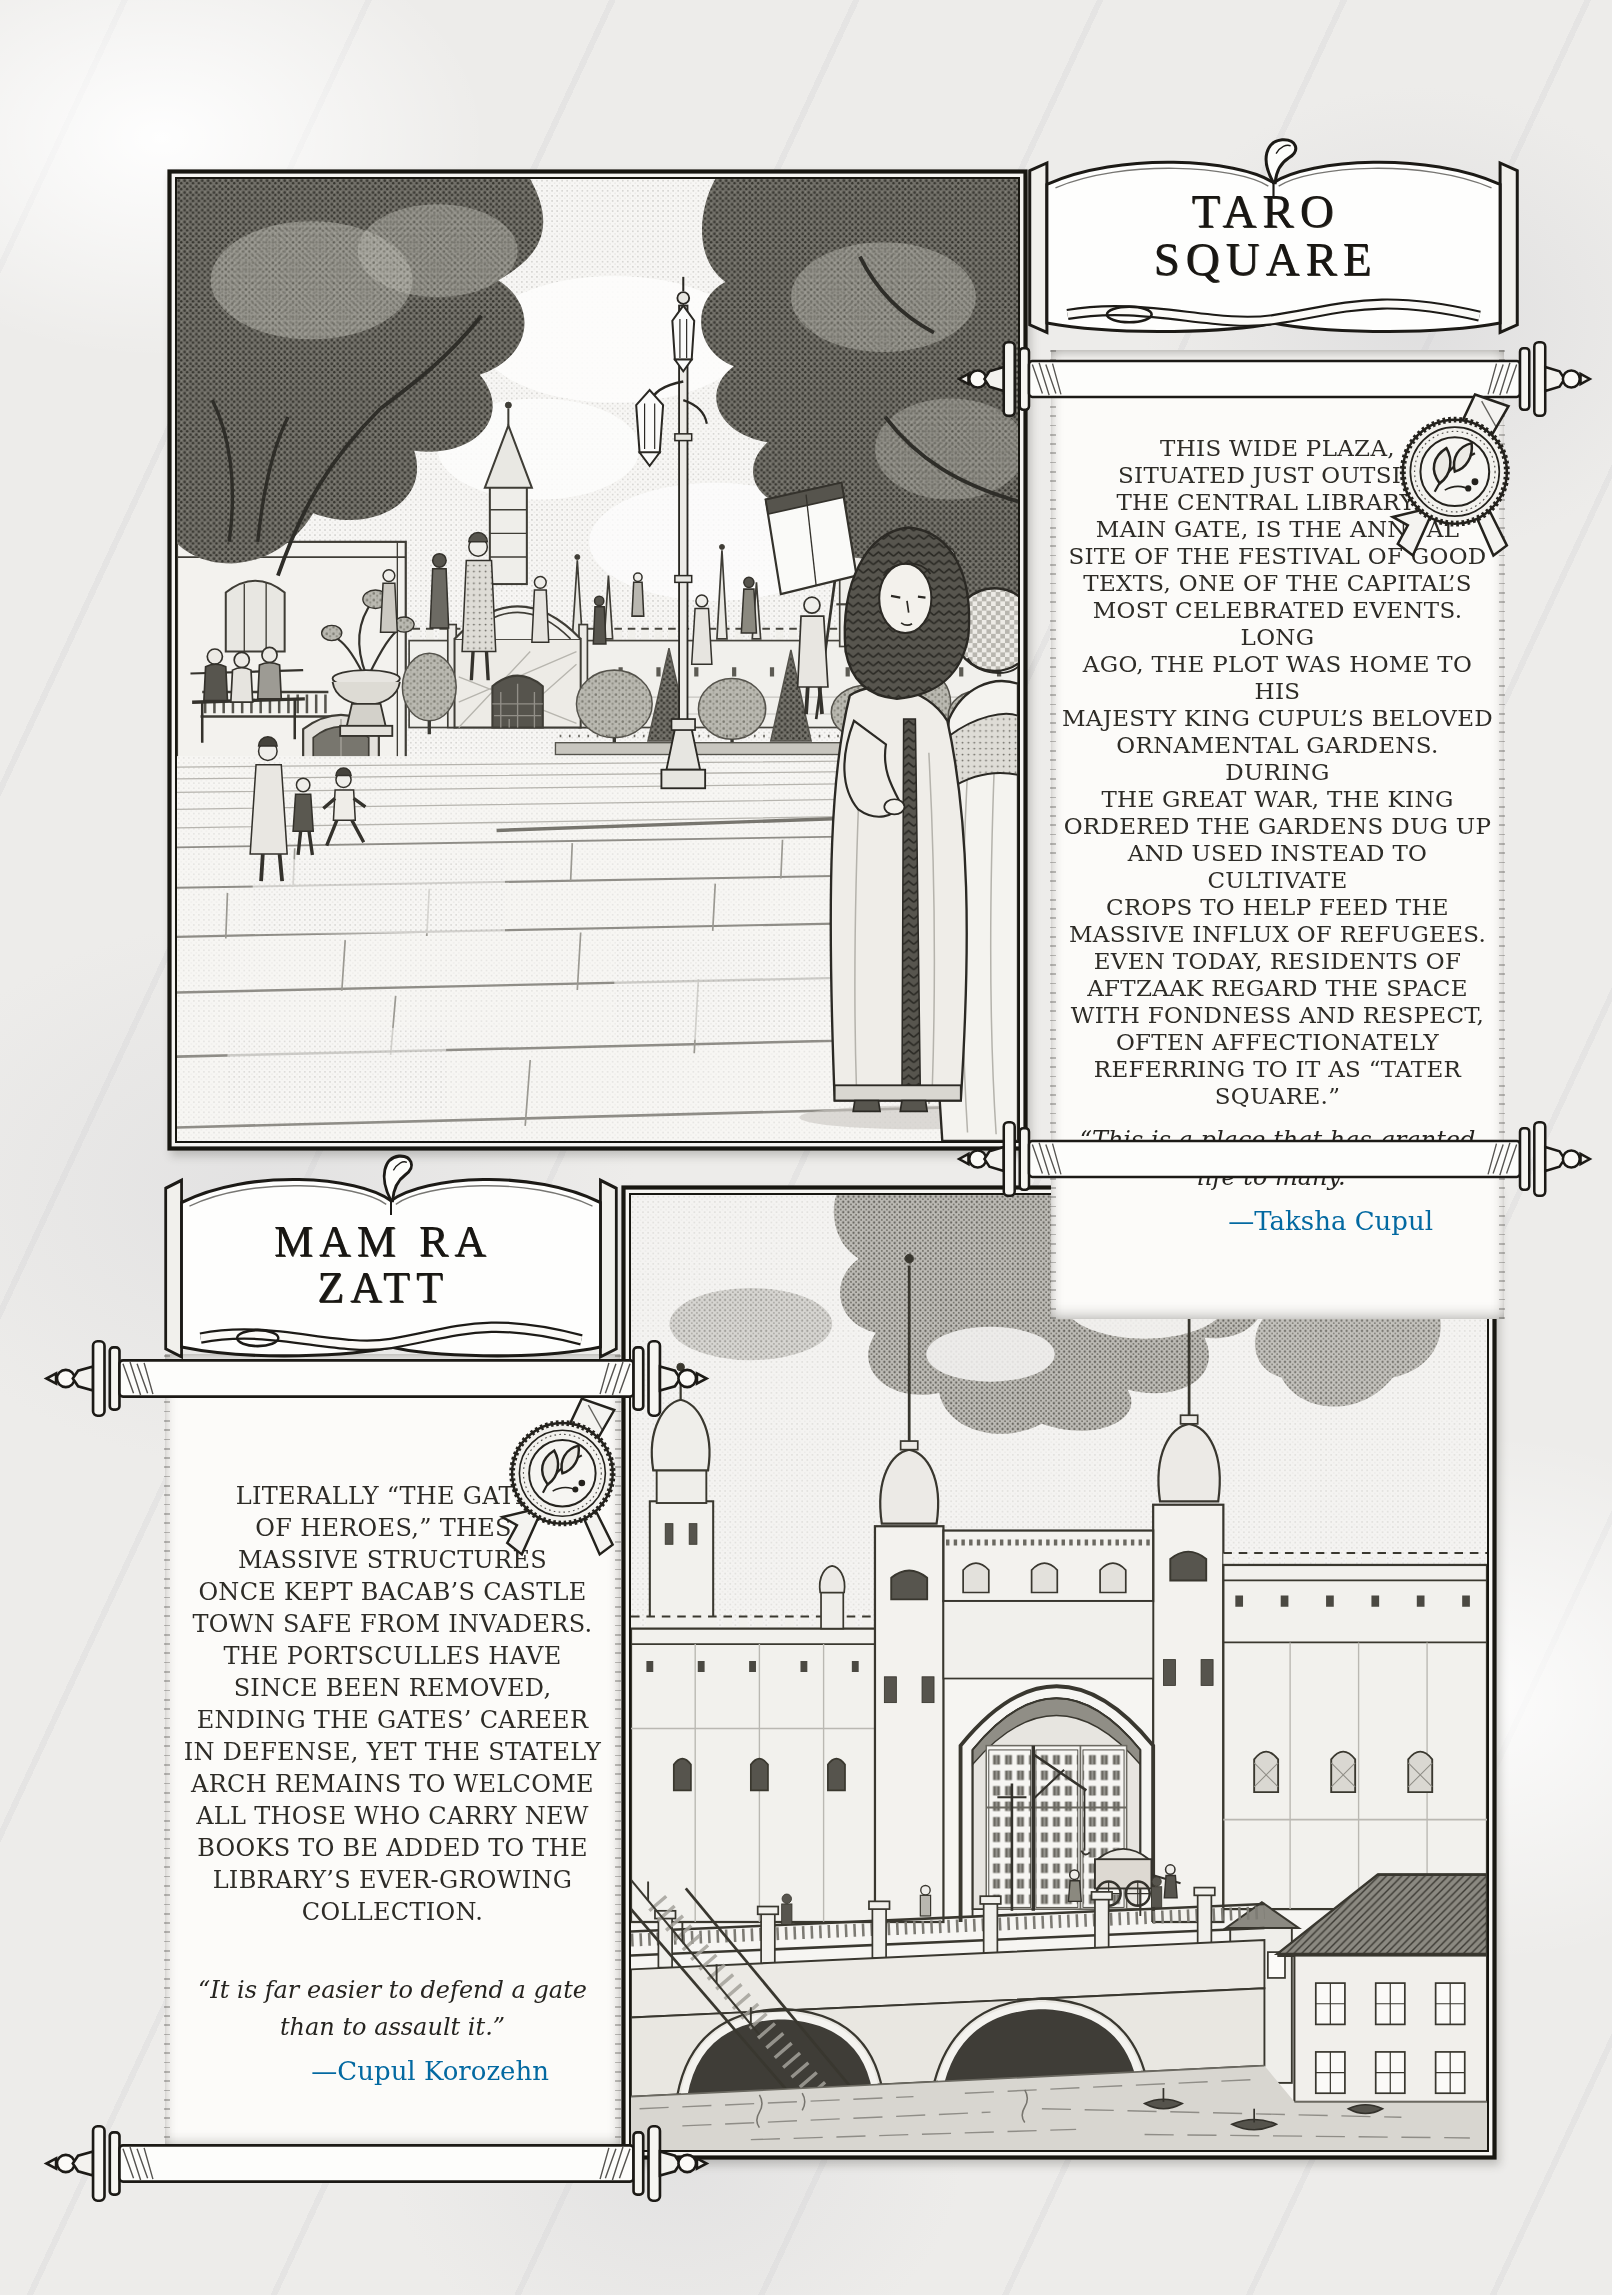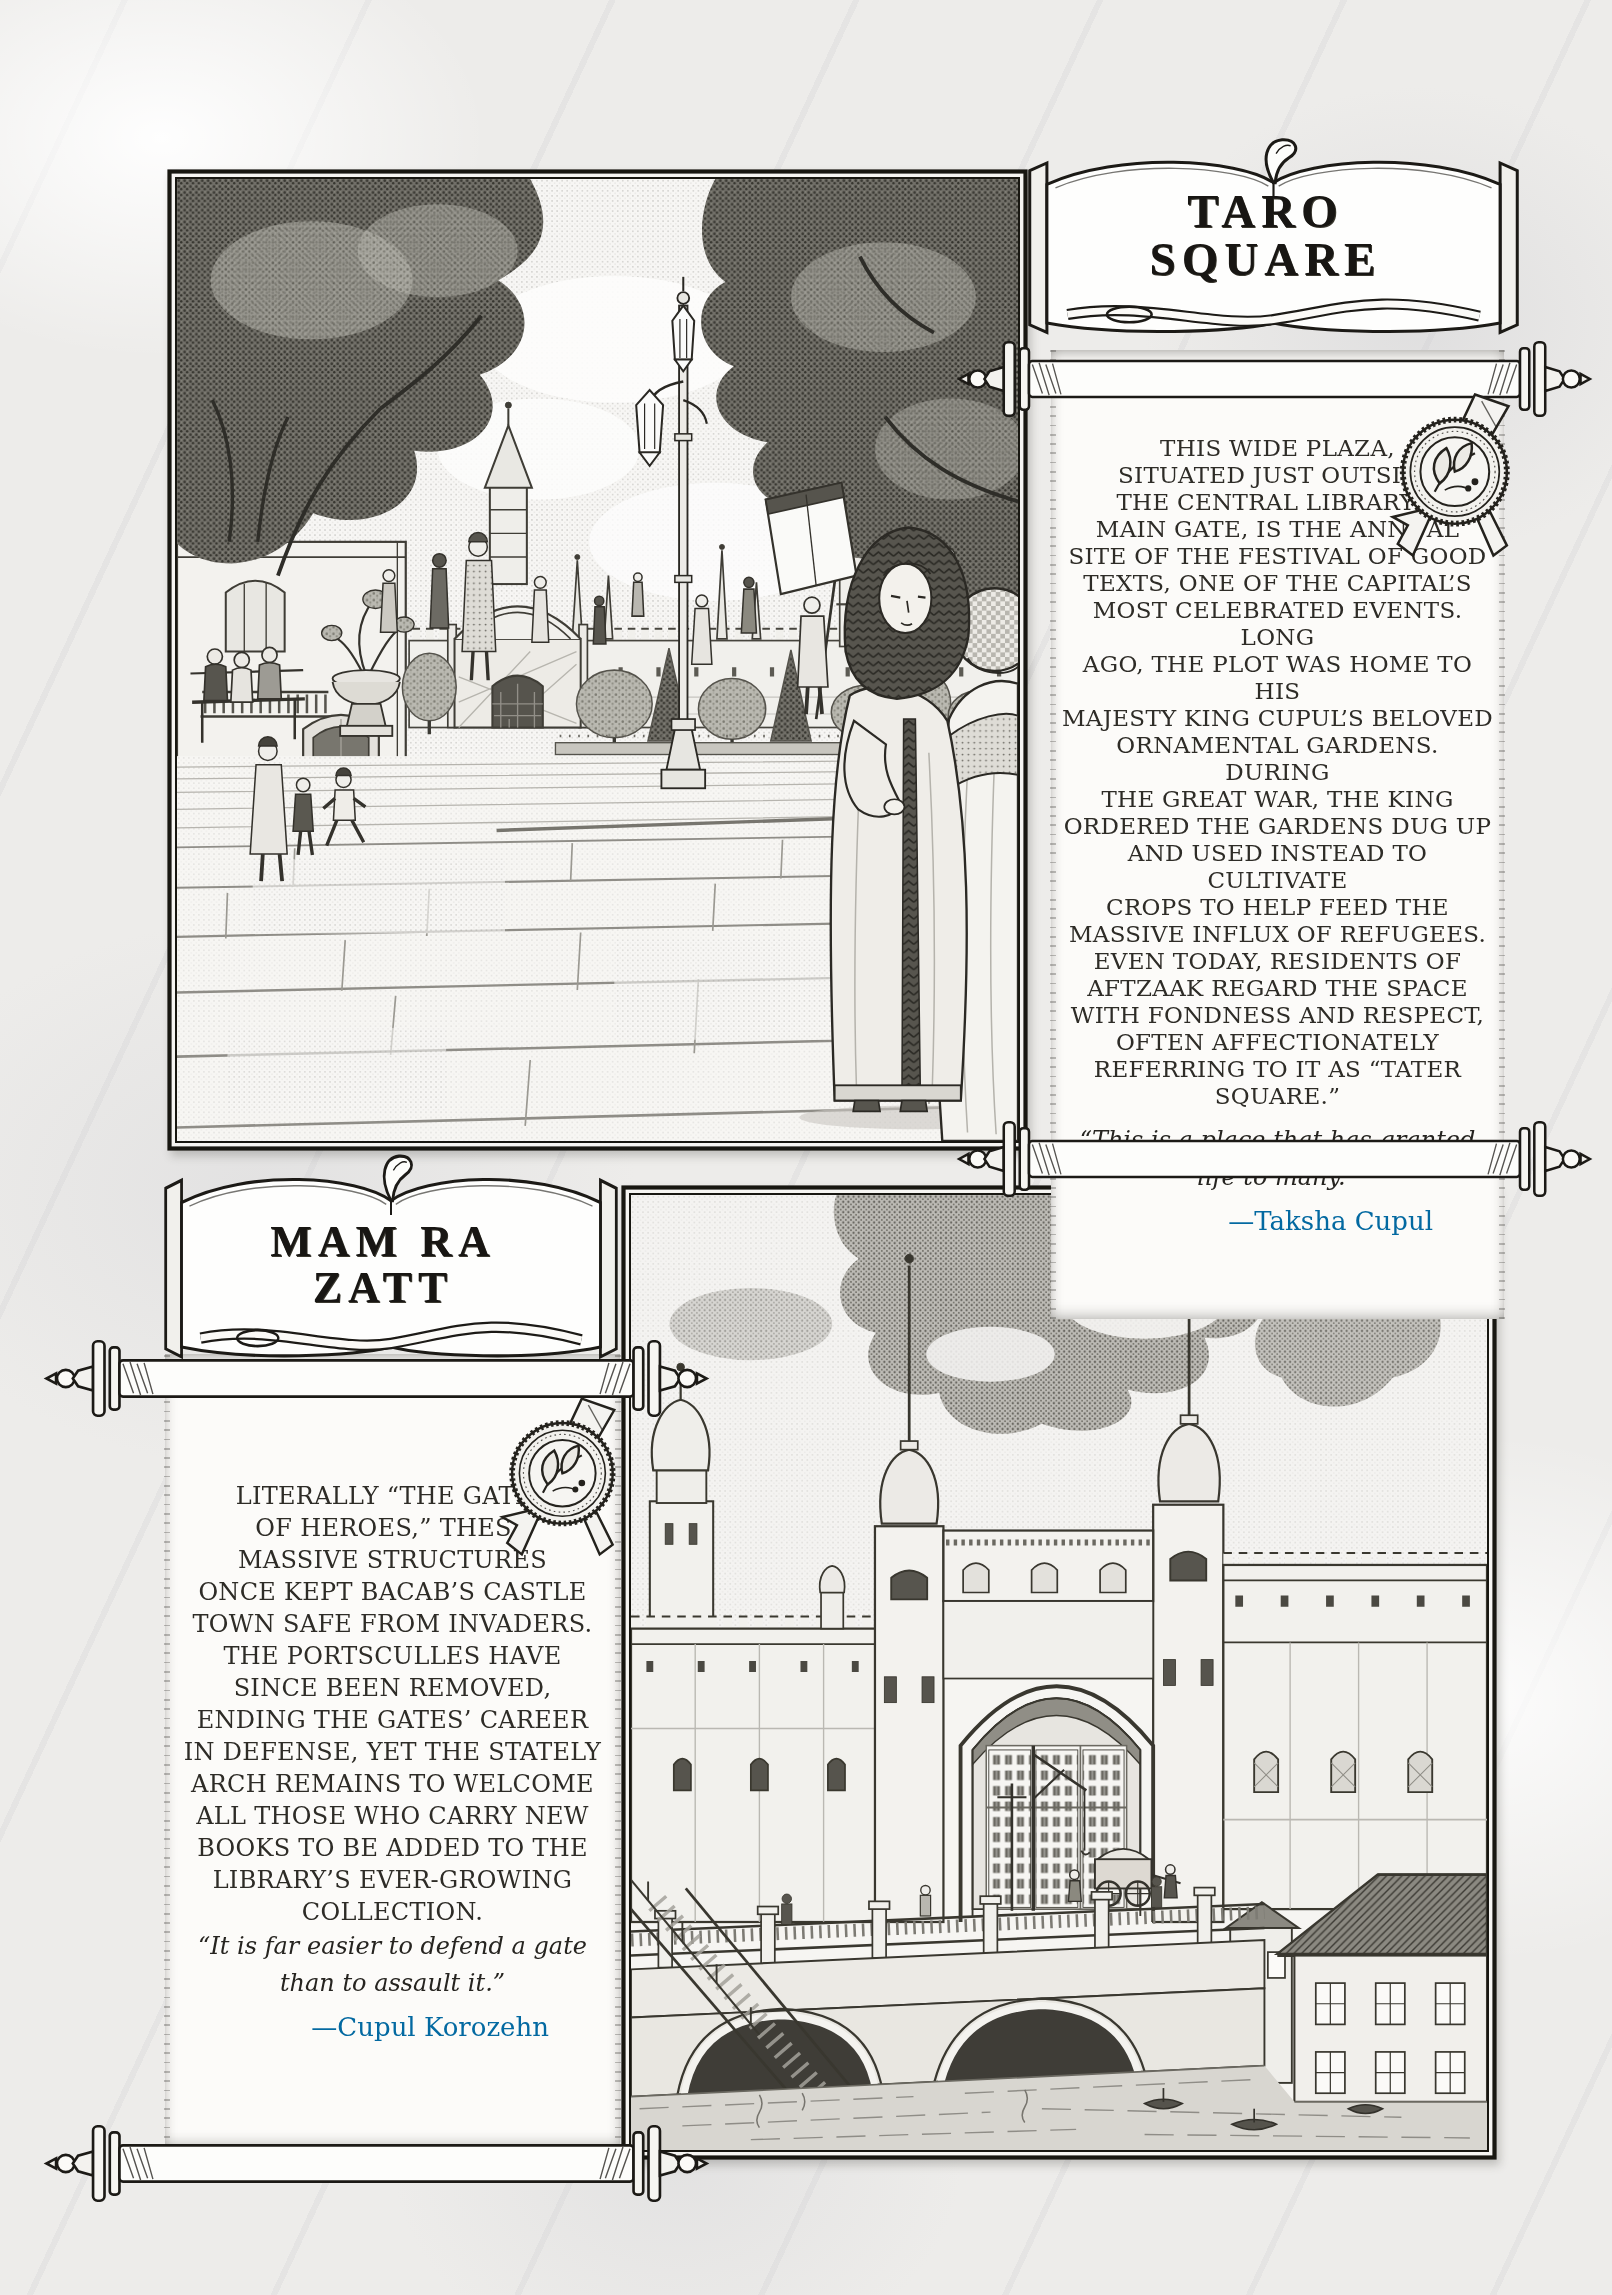--- a/index.html
+++ b/index.html
@@ -42,32 +42,32 @@
     white-space:pre-line;text-align:center;color:#2e2c27;
     font-family:"DejaVu Serif",serif;
   }
   .taro .scroll-body{padding:85px 10.2px 0;font-size:23px;line-height:27px;letter-spacing:0.3px;}
   .mamra .scroll-body{padding:126px 10.2px 0;font-size:24px;line-height:32px;letter-spacing:0.3px;}
   .scroll-quote{
     white-space:pre-line;text-align:center;color:#262420;
     font-style:italic;font-family:"DejaVu Serif",serif;font-size:24px;line-height:37px;
   }
   .taro .scroll-quote{margin-top:12px;}
-  .mamra .scroll-quote{}
+  .mamra .scroll-quote{margin-top:44px;}
   .scroll-attrib{
     text-align:right;padding-right:71px;margin-top:10.2px;
     font-size:26px;color:#0369a1;font-family:"DejaVu Serif",serif;
   }
 
   
   .book{position:absolute;z-index:5;}
   .book svg{position:absolute;inset:0;width:100%;height:100%;}
   .book-title{
     position:absolute;left:0;right:16px;text-align:center;
-    font-family:"Liberation Serif",serif;font-weight:bold;color:#181613;
+    font-family:"Liberation Serif",serif;font-weight:normal;color:#181613;
     white-space:pre-line;letter-spacing:6px;
     text-shadow:0.8px 0.8px 0 #3a382f;
   }
   .book.b1 .book-title{top:54px;font-size:47px;line-height:48px;}
   .book.b2 .book-title{top:70px;font-size:44px;line-height:46px;}
 
   .rod{position:absolute;z-index:4;}
   .rod svg{width:100%;height:100%;}
   .seal{position:absolute;z-index:6;}
   .seal svg{width:100%;height:100%;}

